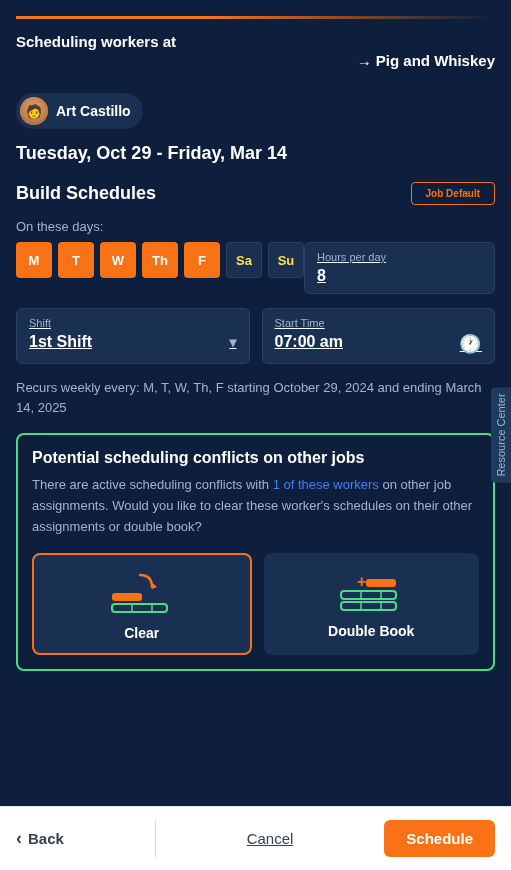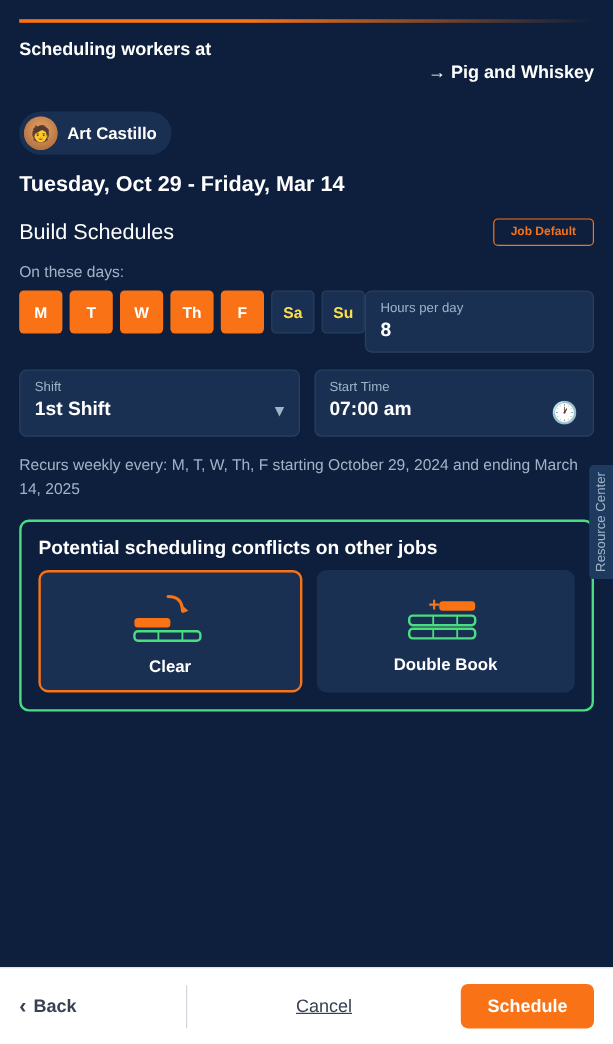--- a/index.html
+++ b/index.html
@@ -122,21 +122,21 @@
 
     
     .build-section-header {
       display: flex;
       justify-content: space-between;
       align-items: center;
       margin-bottom: 14px;
     }
     .build-title {
       font-size: 18px;
-      font-weight: 400;
+      font-weight: 700;
       color: #fff;
     }
     .job-default-btn {
       border: 1.5px solid #f97316;
       background: transparent;
       color: #f97316;
       padding: 5px 14px;
       border-radius: 4px;
       font-size: 10px;
       font-weight: 600;
@@ -181,20 +181,21 @@
       display: flex;
       gap: 12px;
       margin-bottom: 14px;
     }
     .field-box {
       flex: 1;
       background: #1a3052;
       border: 1px solid #2a4060;
       border-radius: 6px;
       padding: 8px 12px;
+      text-decoration: underline;
     }
     .field-label {
       font-size: 11px;
       color: #a0b4c8;
       margin-bottom: 4px;
     }
     .field-value {
       font-size: 16px;
       font-weight: 600;
       color: #fff;
@@ -412,20 +413,23 @@
       </div>
     </div>
   </div>
 
   
   <div class="recurs-info">Recurs weekly every: M, T, W, Th, F starting October 29, 2024 and ending March 14, 2025</div>
 
   
   <div class="conflict-section">
     <div class="conflict-title">Potential scheduling conflicts on other jobs</div>
+    <div class="conflict-text">
+      <span>There are active scheduling conflicts with </span><a class="conflict-link" href="#">1 of these workers</a><span> on other job assignments. Would you like to clear these worker's schedules on their other assignments or double book?</span>
+    </div>
 
     <div class="action-btns">
 
       <button class="action-btn clear-btn">
         <div class="clear-icon-area">
           <svg width="80" height="50" viewBox="0 0 80 50">
 
             <path d="M38 8 Q50 8 50 20" stroke="#f97316" stroke-width="2.5" fill="none" stroke-linecap="round"></path>
             <polygon points="48,14 55,20 50,22" fill="#f97316"></polygon>
 

